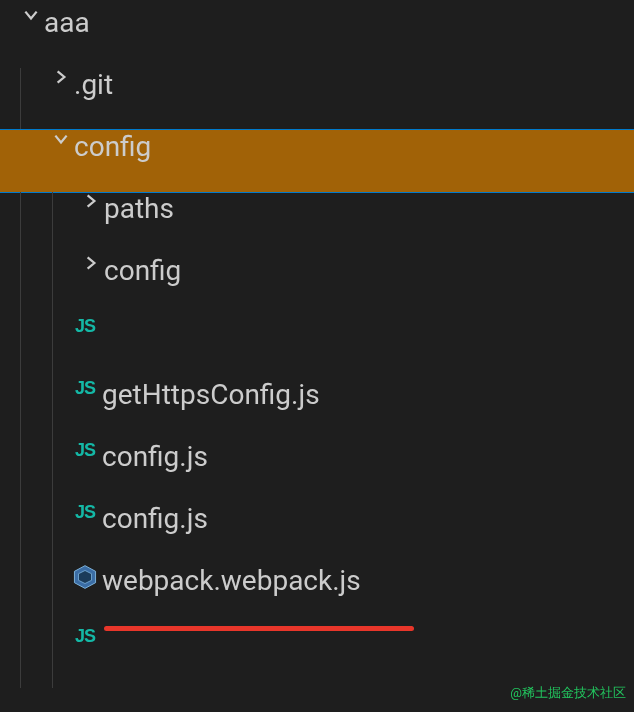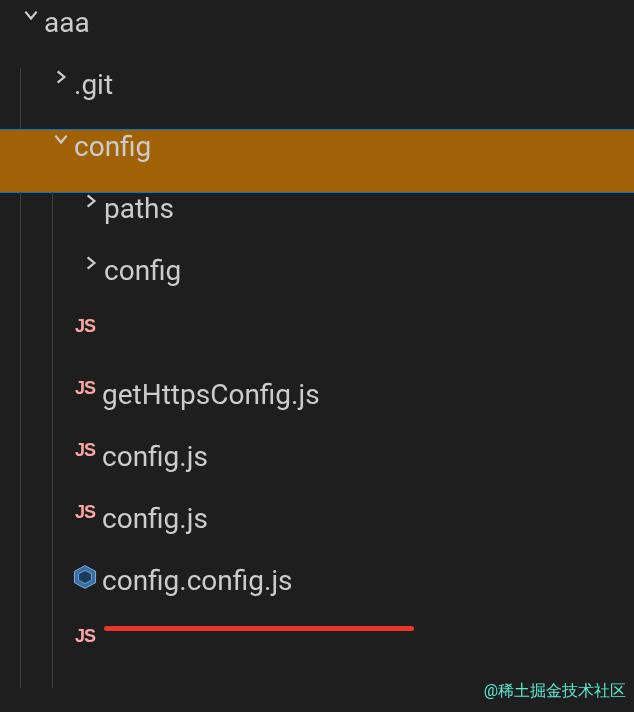--- a/index.html
+++ b/index.html
@@ -43,41 +43,41 @@
     }
     .chevron svg { width: 18px; height: 18px; fill: none; stroke: #cccccc; stroke-width: 2; }
     .icon {
       width: 34px;
       display: inline-flex;
       justify-content: center;
       align-items: center;
       flex: 0 0 34px;
     }
     .js-icon {
-      color: #fca5a5;
+      color: #14b8a6;
       font-weight: 700;
       font-size: 18px;
       font-family: "Arial Black", Arial, sans-serif;
       letter-spacing: -1px;
     }
     .wp-icon svg { width: 26px; height: 26px; }
     .label { color: #cccccc; }
     .pad { flex: 0 0 auto; }
     .underline {
       position: absolute;
       height: 5px;
       background: #e8362a;
       border-radius: 3px;
     }
     .watermark {
       position: absolute;
       right: 8px;
       bottom: 10px;
-      color: #5eead4;
-      font-size: 16px;
+      color: #22c55e;
+      font-size: 13px;
       margin-left: 13px;
     }
   </style>
 </head>
 <body>
 
 <div class="tree">
 
   <div class="row">
     <span class="pad" style="width:18px"></span>
@@ -176,21 +176,21 @@
   <div class="row">
     <span class="indent-line indent1"></span>
     <span class="indent-line indent2"></span>
     <span class="pad" style="width:68px"></span>
     <span class="icon wp-icon">
       <svg viewBox="0 0 32 32">
         <polygon points="16,2 29,9 29,23 16,30 3,23 3,9" fill="#3b6da5" stroke="#8ec7f0" stroke-width="1"></polygon>
         <polygon points="16,8 24,12 24,20 16,24 8,20 8,12" fill="#1b3b5a" stroke="#8ec7f0" stroke-width="0.8"></polygon>
       </svg>
     </span>
-    <span class="label">config.config.js</span>
+    <span class="label">webpack.webpack.js</span>
   </div>
 
   <div class="row">
     <span class="indent-line indent1"></span>
     <span class="indent-line indent2"></span>
     <span class="pad" style="width:68px"></span>
     <span class="icon">
         <span class="js-icon">JS</span>
       </span>
   </div>

